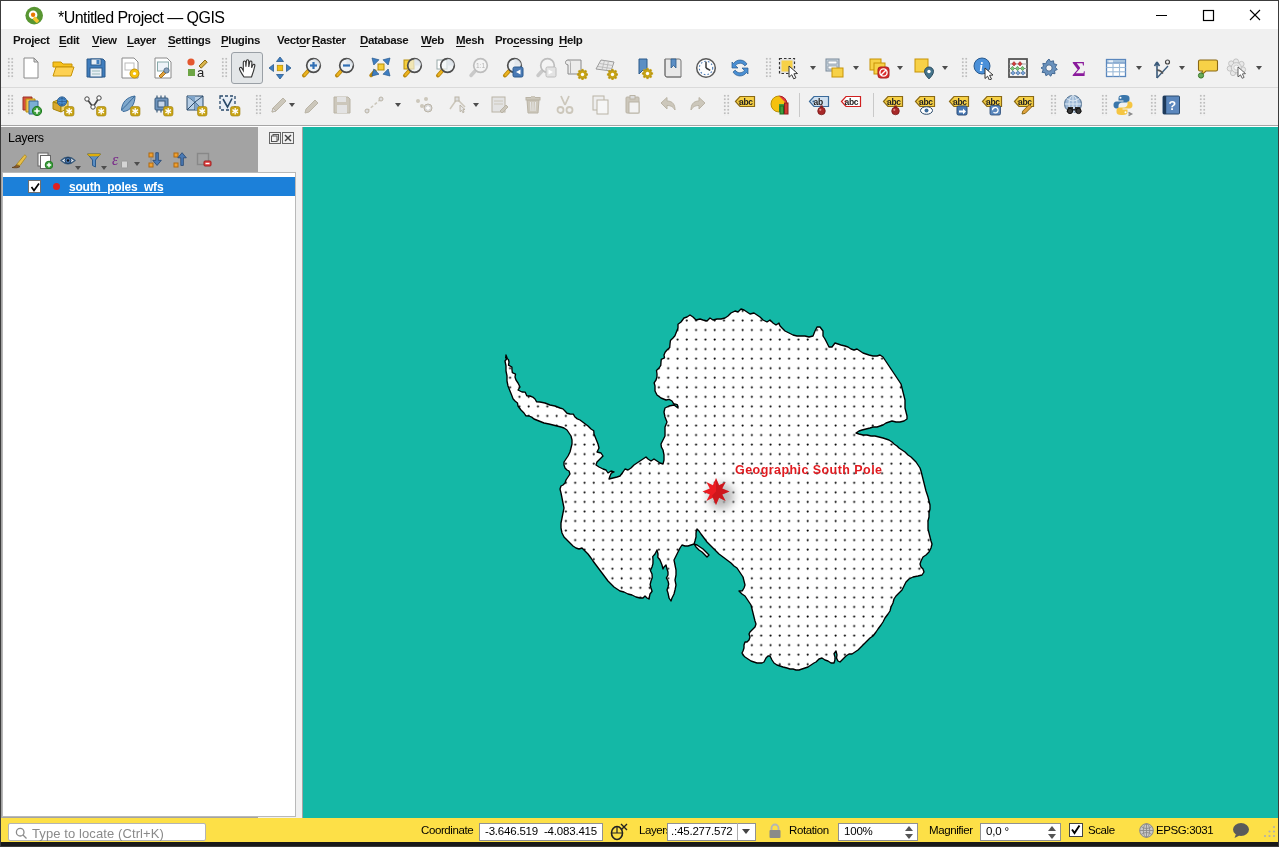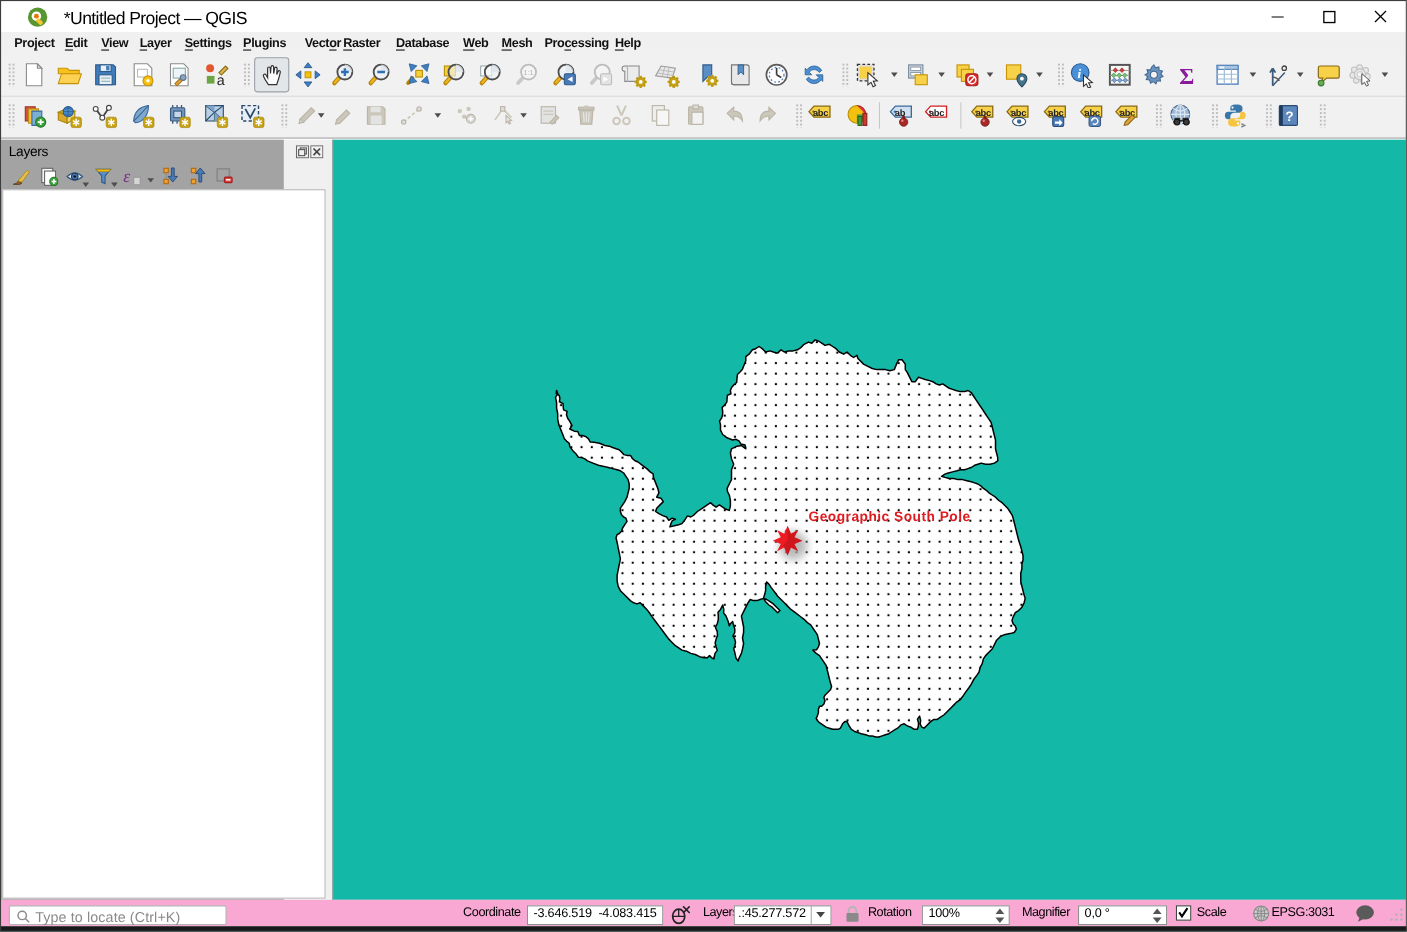--- a/index.html
+++ b/index.html
@@ -23,21 +23,21 @@
   #mainarea { position:absolute; left:1px; top:127px; width:1277px; height:691px; background:#f0f0f0; }
   #canvas { position:absolute; left:301px; top:0px; width:976px; height:691px; background:#14b8a6; border-left:1px solid #a5a5a5; }
   #dock { position:absolute; left:0; top:0; width:257px; height:691px; background:#a3a3a3; }
   #dock-title { position:absolute; left:7px; top:4px; font-size:12.5px; letter-spacing:-0.3px; color:#000; }
   #layerlist { position:absolute; left:1px; top:45px; width:294px; height:645px; background:#ffffff; border:1px solid #b9b9b9; }
   #row1 { position:absolute; left:0px; top:4px; width:292px; height:19px; background:#1c80d9; }
   #row1 .lname { position:absolute; left:66px; top:3px; color:#fff; font-weight:bold; text-decoration:underline; font-size:12px; letter-spacing:-0.2px; }
   #row2 { position:absolute; left:0px; top:23px; width:292px; height:19px; background:#fff; }
   #row2 .lname { position:absolute; left:66px; top:3px; color:#000; font-weight:bold; font-size:12px; letter-spacing:-0.2px; }
   .cb { position:absolute; left:25px; top:3px; width:13px; height:13px; background:#fff; border:1px solid #707070; }
-  #statusbar { position:absolute; left:1px; top:818px; width:1277px; height:24px; background:#f9a8d4; font-size:11.5px; letter-spacing:-0.4px; }
+  #statusbar { position:absolute; left:1px; top:818px; width:1277px; height:24px; background:#fde047; font-size:11.5px; letter-spacing:-0.4px; }
   #taskband { position:absolute; left:0px; top:842px; width:1279px; height:5px; background:#191919; }
   .sb-label { position:absolute; top:6px; color:#000; }
   .sb-box { position:absolute; top:5px; height:18px; background:#fff; border:1px solid #919191; font-size:11.5px; letter-spacing:-0.2px; }
   #locate { position:absolute; left:7px; top:5px; width:198px; height:18px; background:#fff; border:1px solid #b4b4b4; border-radius:2px; color:#8a8a8a; }
   .spinarrows { position:absolute; right:3px; top:1px; width:10px; height:15px; }
 </style>
 </head>
 <body>
 <div id="titlebar">
   <svg class="abs" style="left:24px;top:5px" width="19" height="19" viewBox="0 0 19 19">
@@ -659,20 +659,27 @@
         </svg></div>
       <div class="icon" style="left:194px;top:24px"><svg width="18" height="18" viewBox="0 0 18 18">
           <rect x="2.5" y="2.5" width="11" height="11" fill="none" stroke="#888" stroke-width="1.4"></rect>
           <rect x="9" y="10" width="7" height="5" rx="1" fill="#e04040" stroke="#a02020"></rect>
           <line x1="10.5" y1="12.5" x2="14.5" y2="12.5" stroke="#fff" stroke-width="1.4"></line>
         </svg></div>
       <div class="ddarrow" style="left:74px;top:39px;border-left-width:3px;border-right-width:3px;border-top-width:4px"></div>
       <div class="ddarrow" style="left:100px;top:39px;border-left-width:3px;border-right-width:3px;border-top-width:4px"></div>
       <div class="ddarrow" style="left:133px;top:35px;border-left-width:3px;border-right-width:3px;border-top-width:4px"></div>
     <div id="layerlist">
+      <div id="row1">
+        <div class="cb"><svg width="13" height="13" viewBox="0 0 13 13">
+              <path d="M2.5 6 L5 9.5 L10 2.5" fill="none" stroke="#000" stroke-width="1.7"></path>
+            </svg></div>
+        <div class="abs" style="left:50px;top:6px;width:7px;height:7px;border-radius:50%;background:#e02020"></div>
+        <div class="lname">south_poles_wfs</div>
+      </div>
     </div>
   </div>
 </div>
 <div id="statusbar">
   <div id="locate">
     <svg class="abs" style="left:6px;top:3px" width="13" height="13" viewBox="0 0 13 13">
         <circle cx="5.2" cy="5.2" r="3.8" fill="none" stroke="#8a8a8a" stroke-width="1.3"></circle>
         <line x1="8" y1="8" x2="11.5" y2="11.5" stroke="#8a8a8a" stroke-width="1.3"></line>
       </svg>
     <div class="abs" style="left:23px;top:2px;font-size:13px;letter-spacing:0.1px">Type to locate (Ctrl+K)</div>

